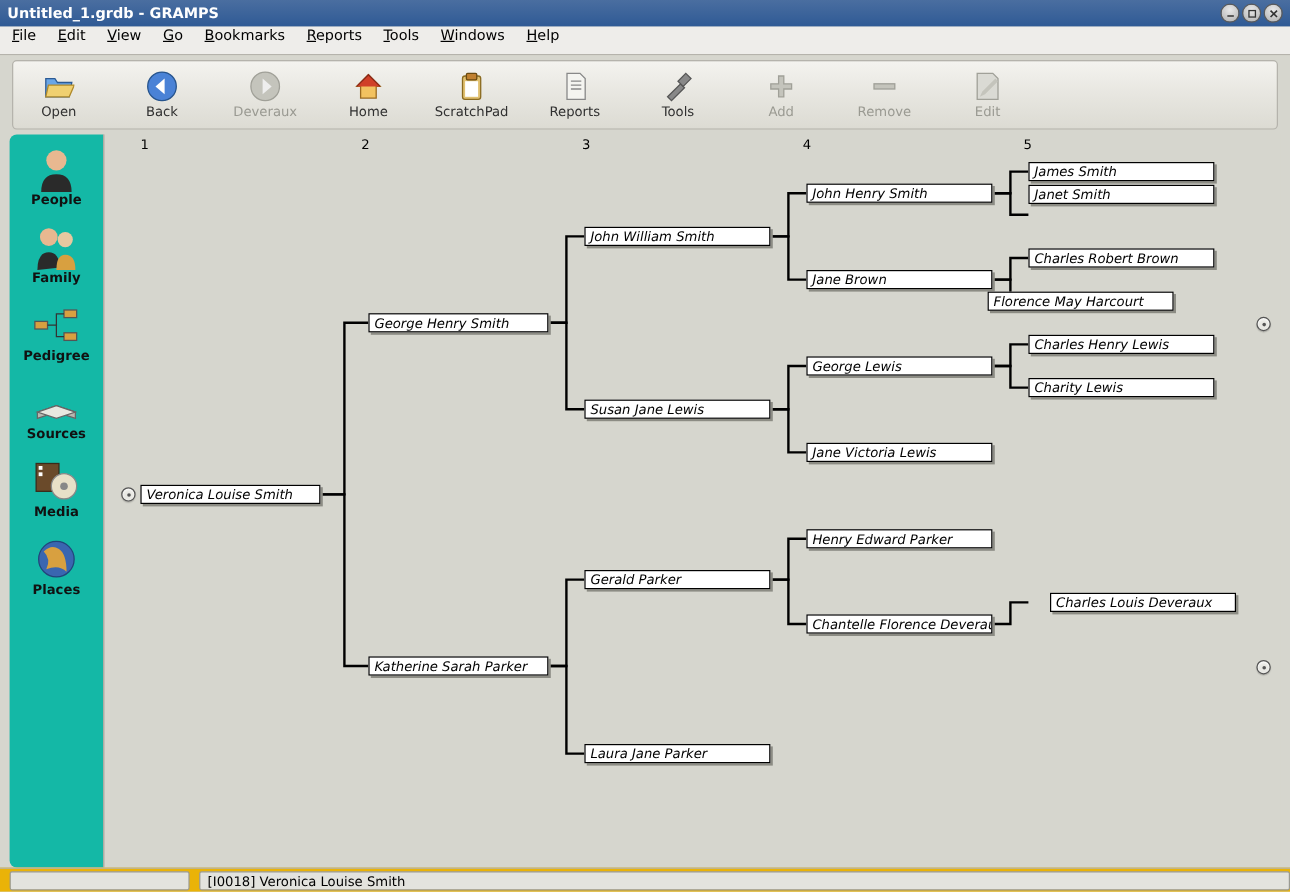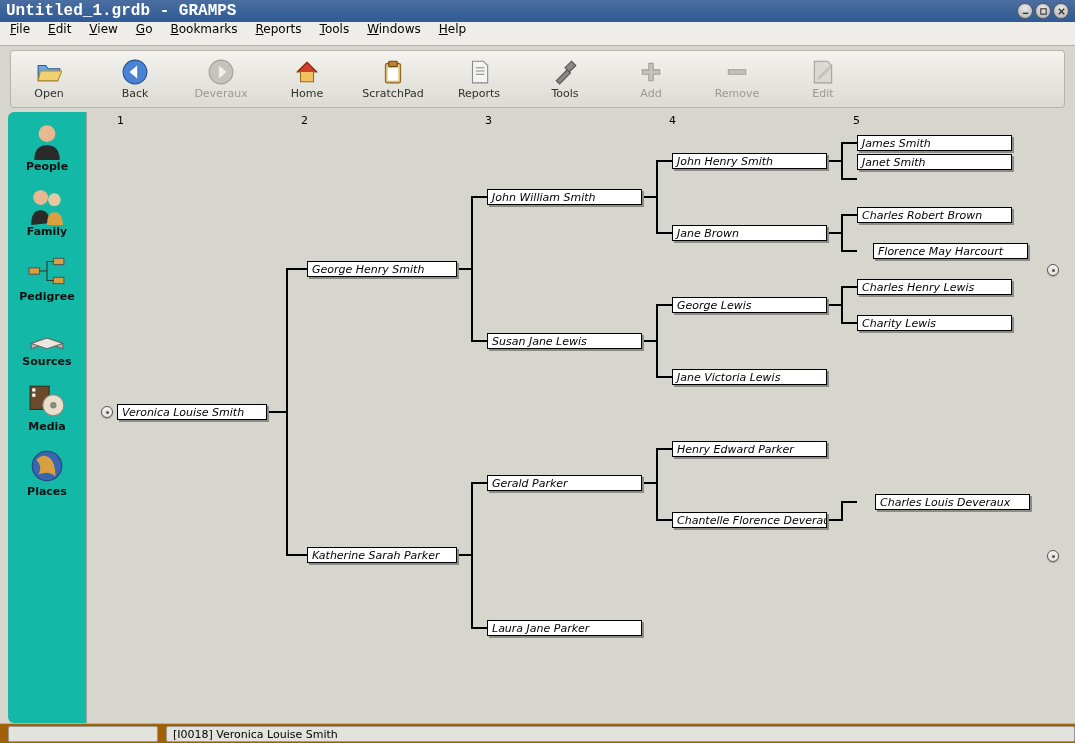--- a/index.html
+++ b/index.html
@@ -16,21 +16,21 @@
 .titlebar {
   height: 22px;
   background: linear-gradient(to bottom, #4a6ea0 0%, #2f5a95 100%);
   color: #fff;
   display: flex;
   align-items: center;
   padding: 0 6px;
   font-weight: bold;
   position: relative;
 }
-.titlebar .title { flex: 1; font-size: 16px; font-family: Liberation Mono, monospace; }
+.titlebar .title { flex: 1; font-size: 12px; }
 .titlebar .winbtns { display: flex; gap: 2px; }
 .titlebar .winbtn {
   width: 16px; height: 16px;
   border-radius: 50%;
   background: radial-gradient(circle at 50% 30%, #e8e8e8, #b0b0b0);
   border: 1px solid #5a5a5a;
   display: inline-flex; align-items: center; justify-content: center;
   font-size: 10px; color: #333;
 }
 
@@ -131,21 +131,21 @@
   box-shadow: inset 0 1px 2px #fff, 0 1px 1px rgba(0,0,0,0.2);
 }
 .circle-dot { width:3px; height:3px; background:#555; border-radius:50%; margin:4px auto 0; }
 
 .statusbar {
   position: absolute;
   bottom: 0; left: 0; right: 0;
   height: 20px;
   display: flex;
   align-items: center;
-  background: #a16207;
+  background: #eab308;
   border-top: 1px solid #b5b3ac;
   font-size: 11px;
   padding-left: 8px;
 }
 .statusbar .status-pane {
   width: 150px; height: 16px;
   border: 1px solid #9a9a92;
   background: #e3e3de;
   border-radius: 2px;
 }
@@ -408,21 +408,21 @@
     <div class="person-box" style="left:585px; top:41px; width:155px">John Henry Smith</div>
     <div class="person-box" style="left:585px; top:113px; width:155px">Jane Brown</div>
     <div class="person-box" style="left:585px; top:185px; width:155px">George Lewis</div>
     <div class="person-box" style="left:585px; top:257px; width:155px">Jane Victoria Lewis</div>
     <div class="person-box" style="left:585px; top:329px; width:155px">Henry Edward Parker</div>
     <div class="person-box" style="left:585px; top:400px; width:155px">Chantelle Florence Deveraux</div>
 
     <div class="person-box" style="left:770px; top:23px; width:155px">James Smith</div>
     <div class="person-box" style="left:770px; top:42px; width:155px">Janet Smith</div>
     <div class="person-box" style="left:770px; top:95px; width:155px">Charles Robert Brown</div>
-    <div class="person-box" style="left:786px; top:131px; width:155px">Florence May Harcourt</div>
+    <div class="person-box" style="left:736px; top:131px; width:155px">Florence May Harcourt</div>
     <div class="person-box" style="left:770px; top:167px; width:155px">Charles Henry Lewis</div>
     <div class="person-box" style="left:770px; top:203px; width:155px">Charity Lewis</div>
     <div class="person-box" style="left:788px; top:382px; width:155px">Charles Louis Deveraux</div>
 
     <div class="circlebtn" style="left:14px; top:294px">
         <div class="circle-dot"></div>
       </div>
     <div class="circlebtn" style="left:960px; top:152px">
         <div class="circle-dot"></div>
       </div>

